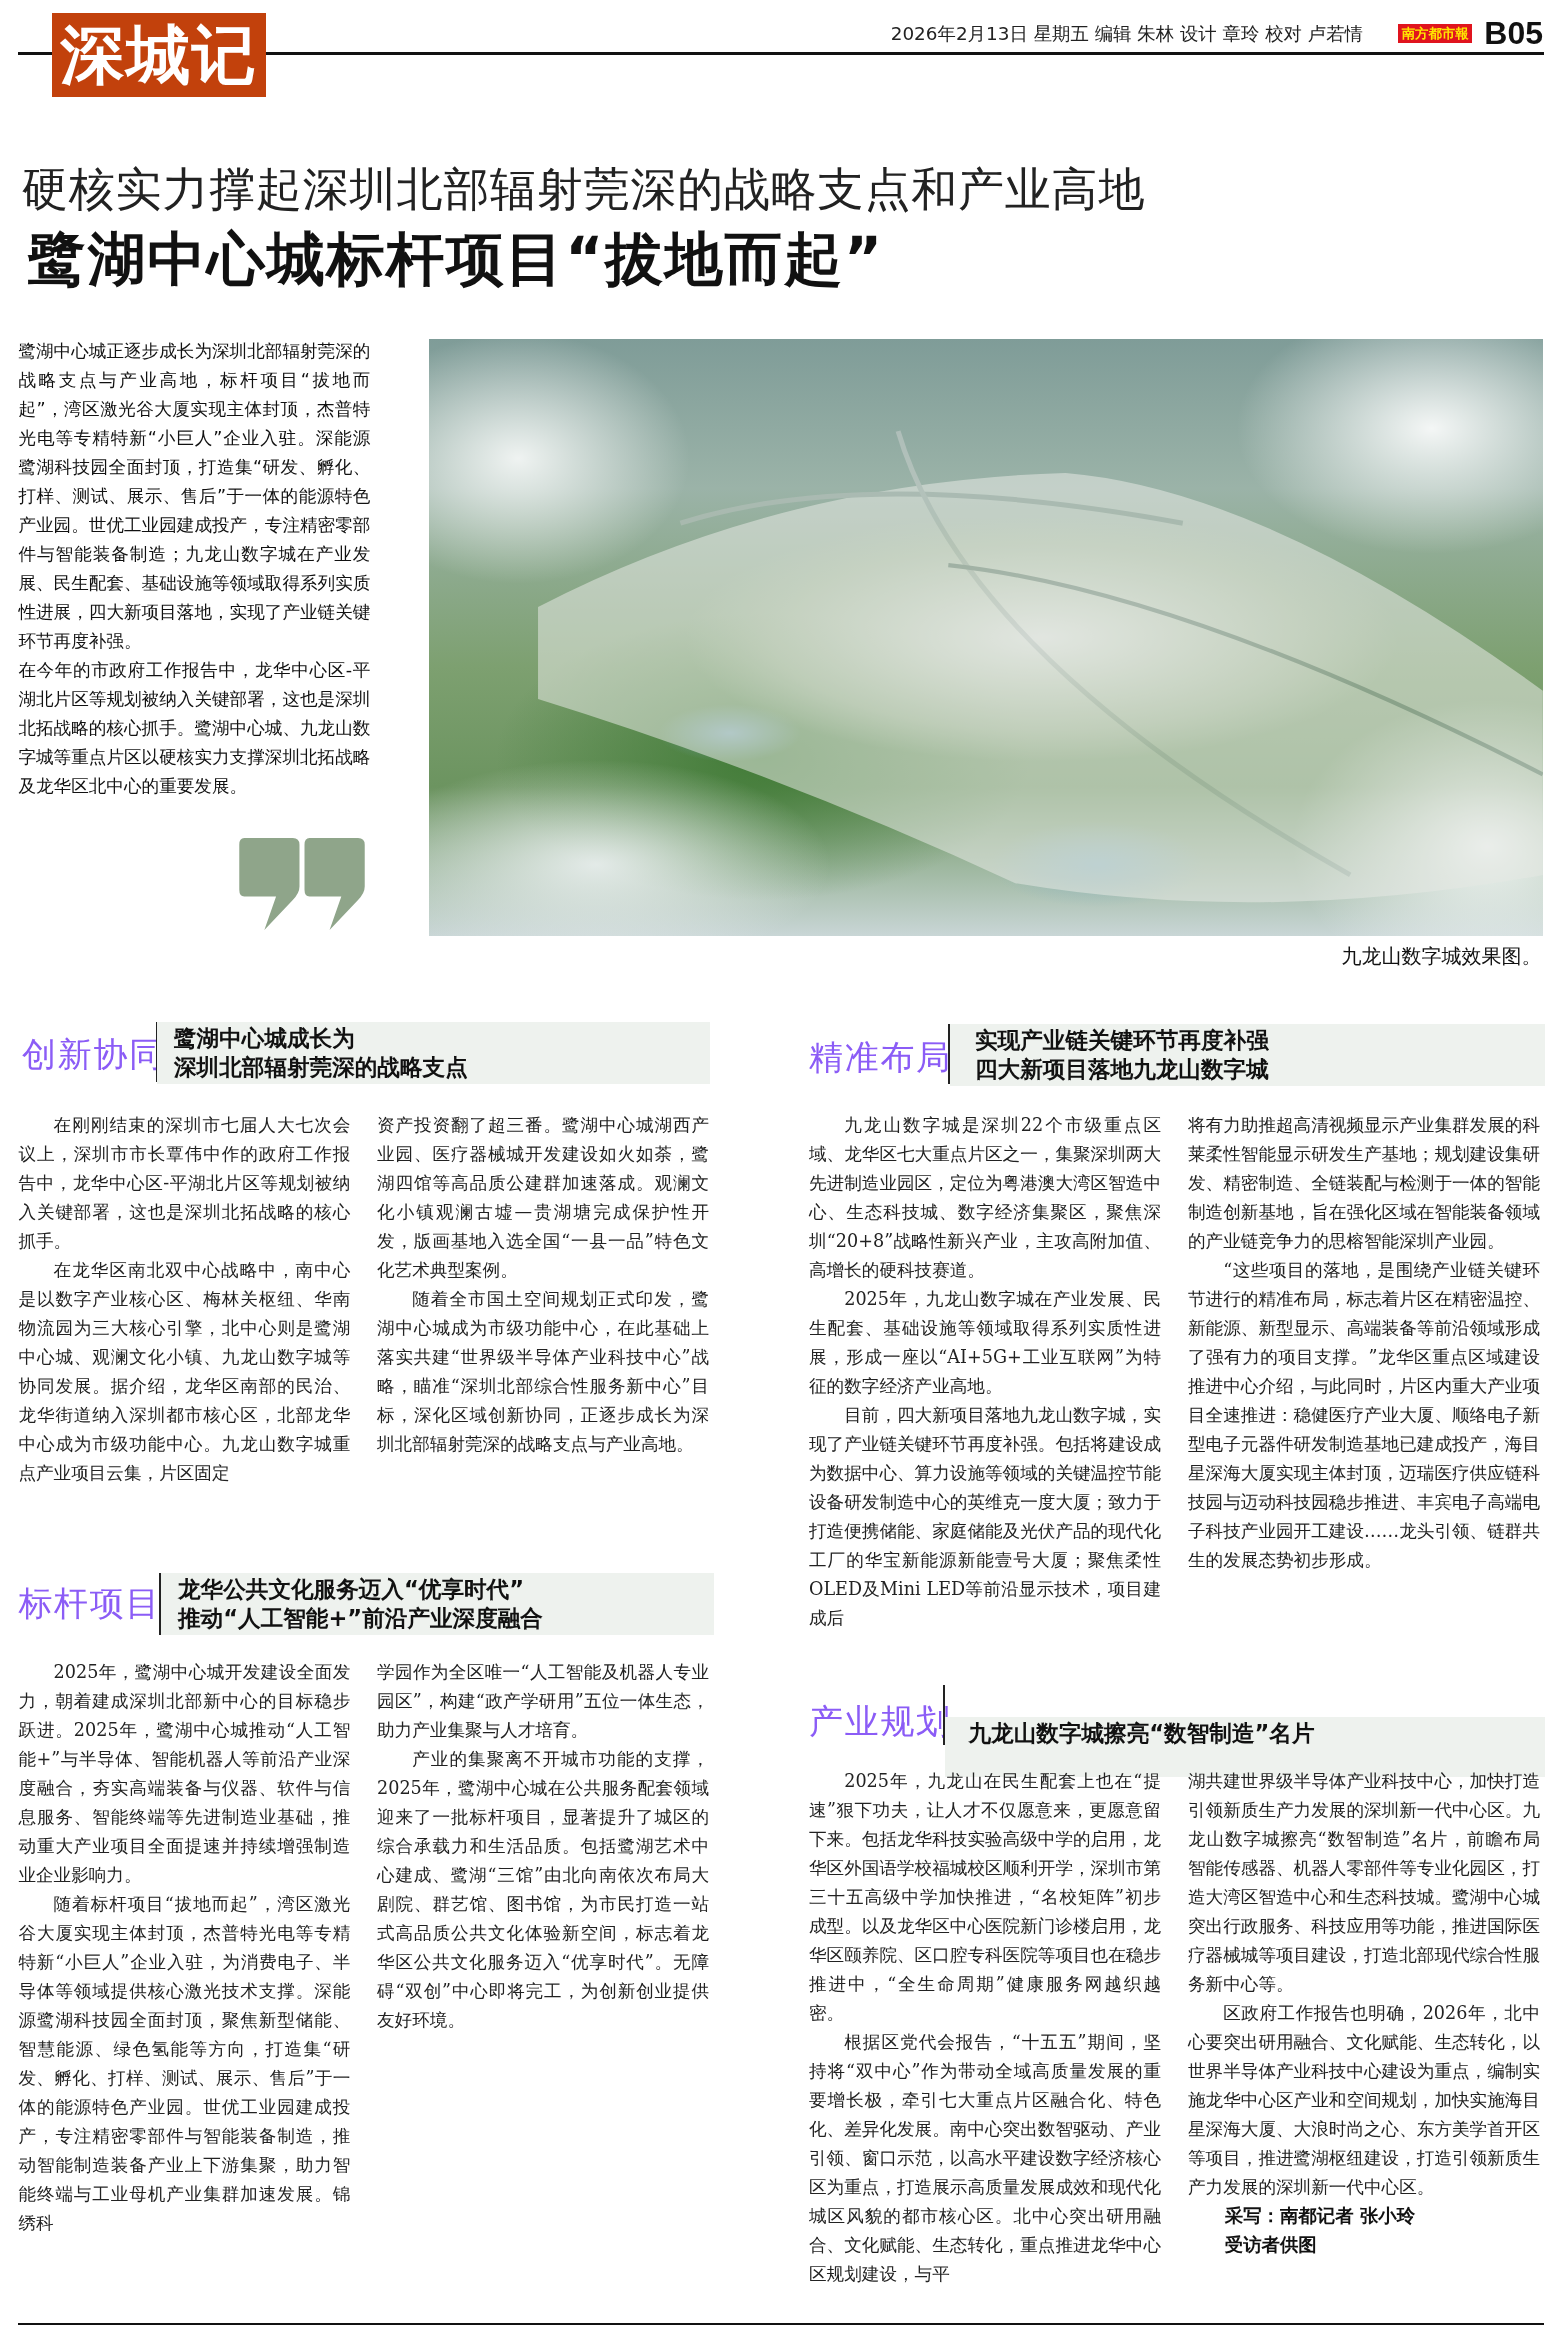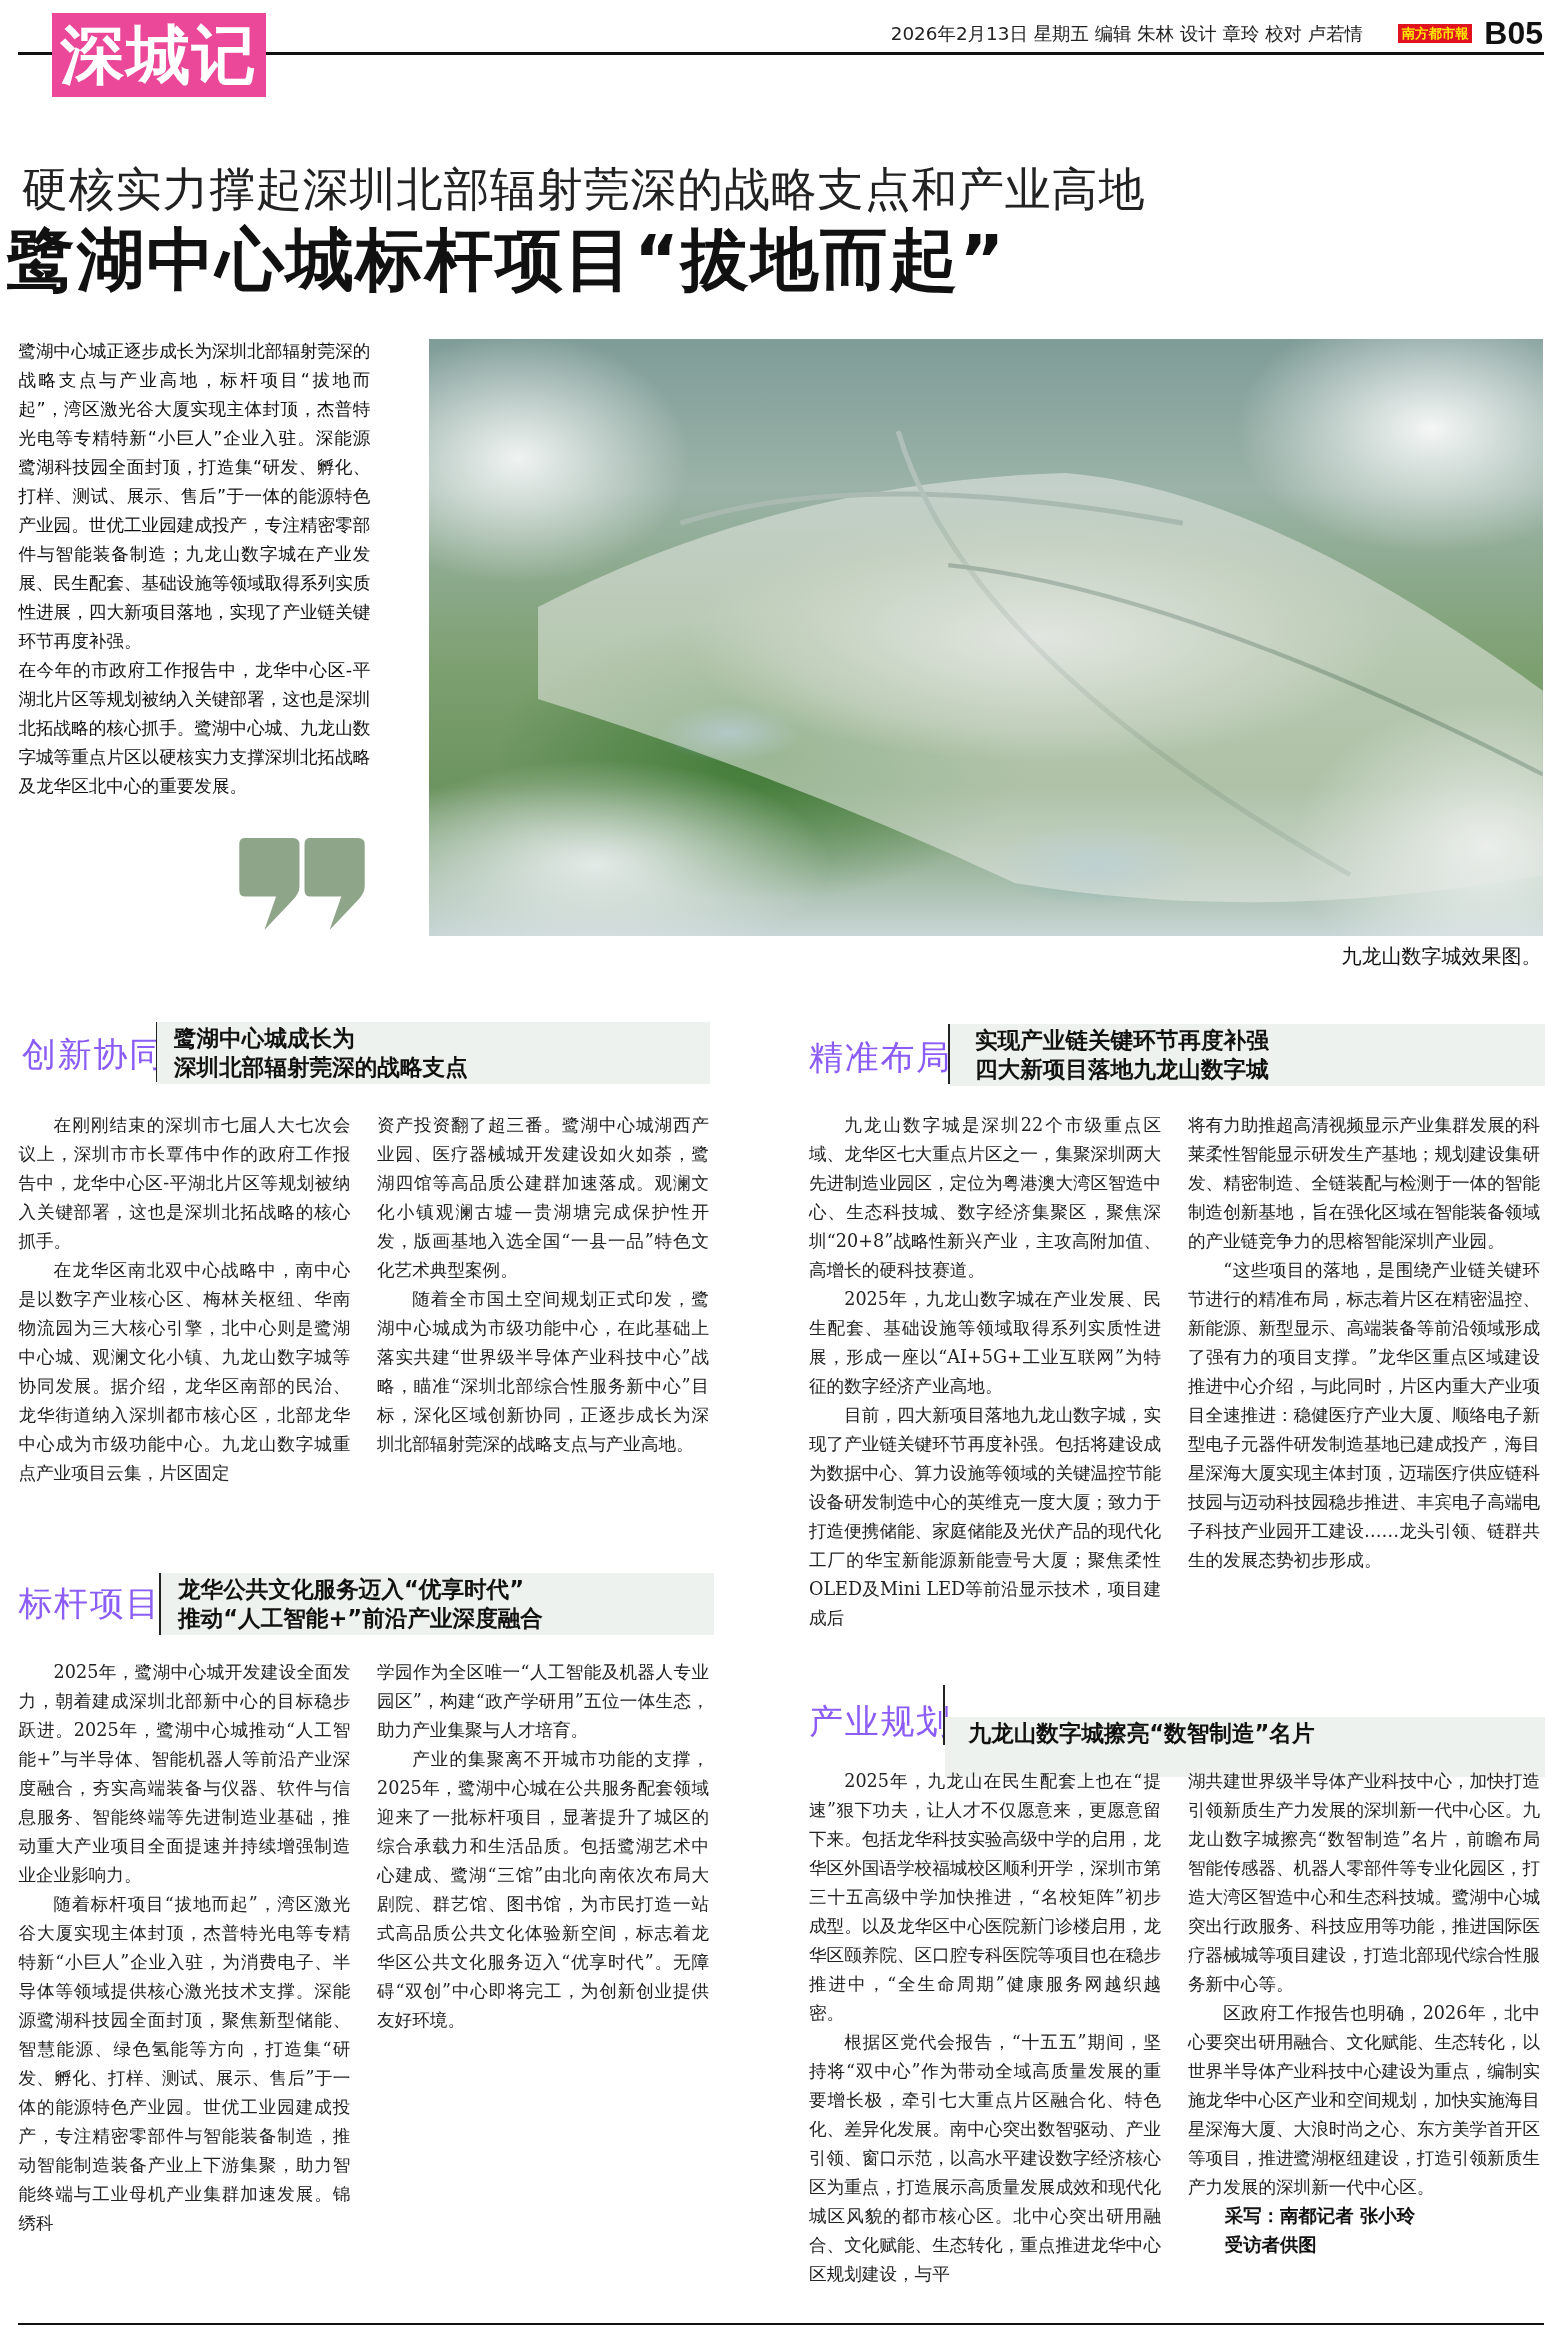--- a/index.html
+++ b/index.html
@@ -4,34 +4,34 @@
 <style>
   * { box-sizing: border-box; margin: 0; padding: 0; }
   html, body { background: #fff; }
   body {
     width: 1560px; height: 2342px; position: relative; overflow: hidden;
     font-family: "DejaVu Sans", "Liberation Sans", sans-serif; color: #111;
   }
   .abs { position: absolute; }
   
   .section-badge {
-    left: 52px; top: 13.4px; width: 214px; height: 84px; background: #ec4899;
+    left: 52px; top: 13.4px; width: 214px; height: 84px; background: #c2410c;
     color: #fff; font-size: 64px; font-weight: bold; line-height: 84px;
     text-align: center; letter-spacing: 1.7px;
   }
   .rule-top { left: 18.4px; top: 52px; width: 1526px; height: 2.5px; background: #111; }
   .meta { right: 92px; top: 22px; font-size: 18.4px; color: #222; white-space: nowrap; line-height: 23.5px; }
   .paper-logo {
     right: 59px; top: 24px; background: #e0141e; color: #ffe600; font-size: 13.4px;
     font-weight: bold; padding: 0.8px 3.4px; line-height: 17px;
   }
   .page-no { right: 17px; top: 15px; font-size: 32px; font-weight: bold; font-family: "Liberation Sans", sans-serif; }
   
   .kicker { left: 22px; top: 159px; font-size: 46px; color: #222; letter-spacing: 0.8px; white-space: nowrap; }
-  .headline { left: 7px; top: 209px; font-size: 68px; font-weight: bold; letter-spacing: 1.7px; white-space: nowrap; line-height: 101px; }
+  .headline { left: 28px; top: 209px; font-size: 58px; font-weight: bold; letter-spacing: 1.7px; white-space: nowrap; line-height: 101px; }
   
   .intro {
     left: 18.4px; top: 337px; width: 352px; font-size: 17.6px; line-height: 29px;
     text-align: justify; color: #111;
   }
   .intro p { margin: 0; }
   .quote-mark { left: 239px; top: 838px; width: 126px; height: 92px; }
   
   .photo {
     left: 429px; top: 339px; width: 1114px; height: 597px;

